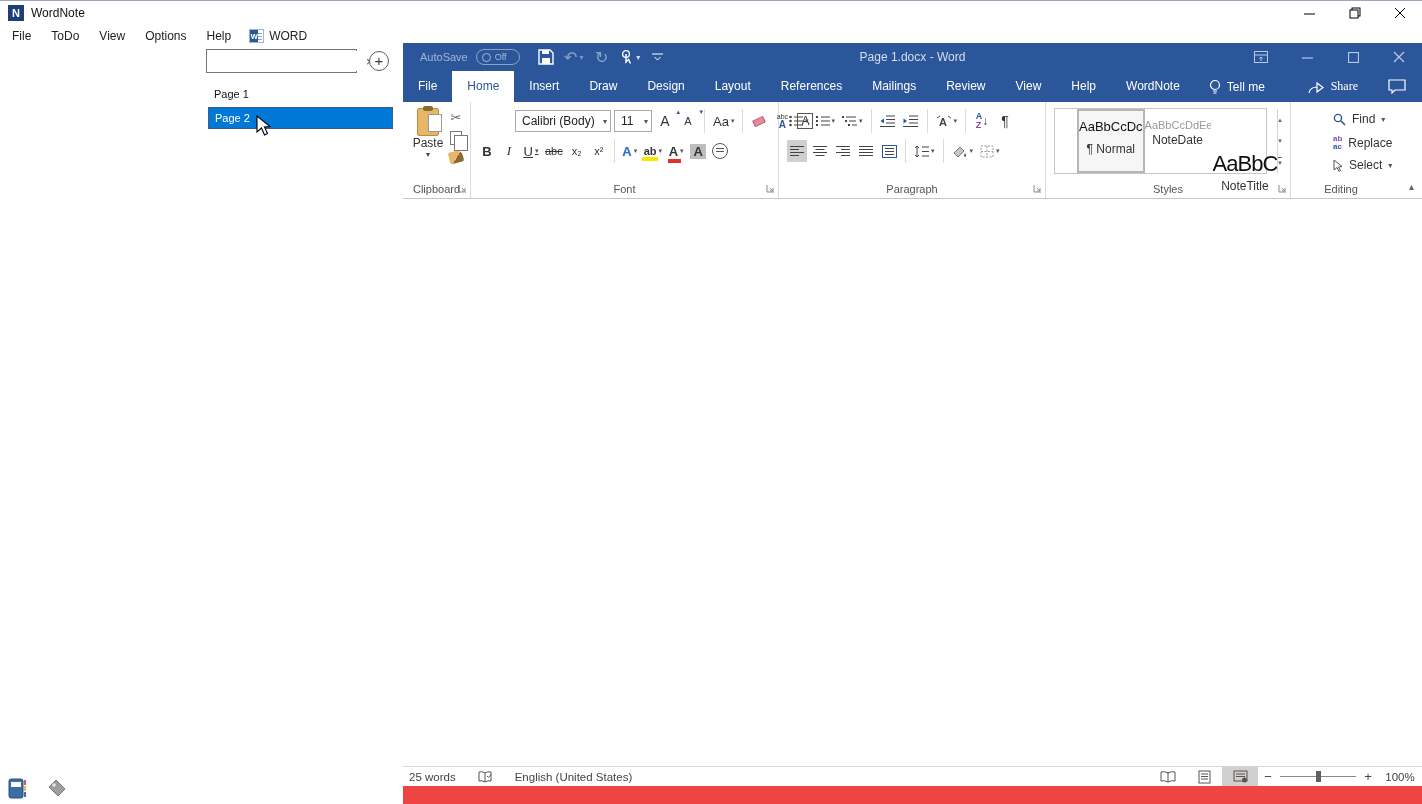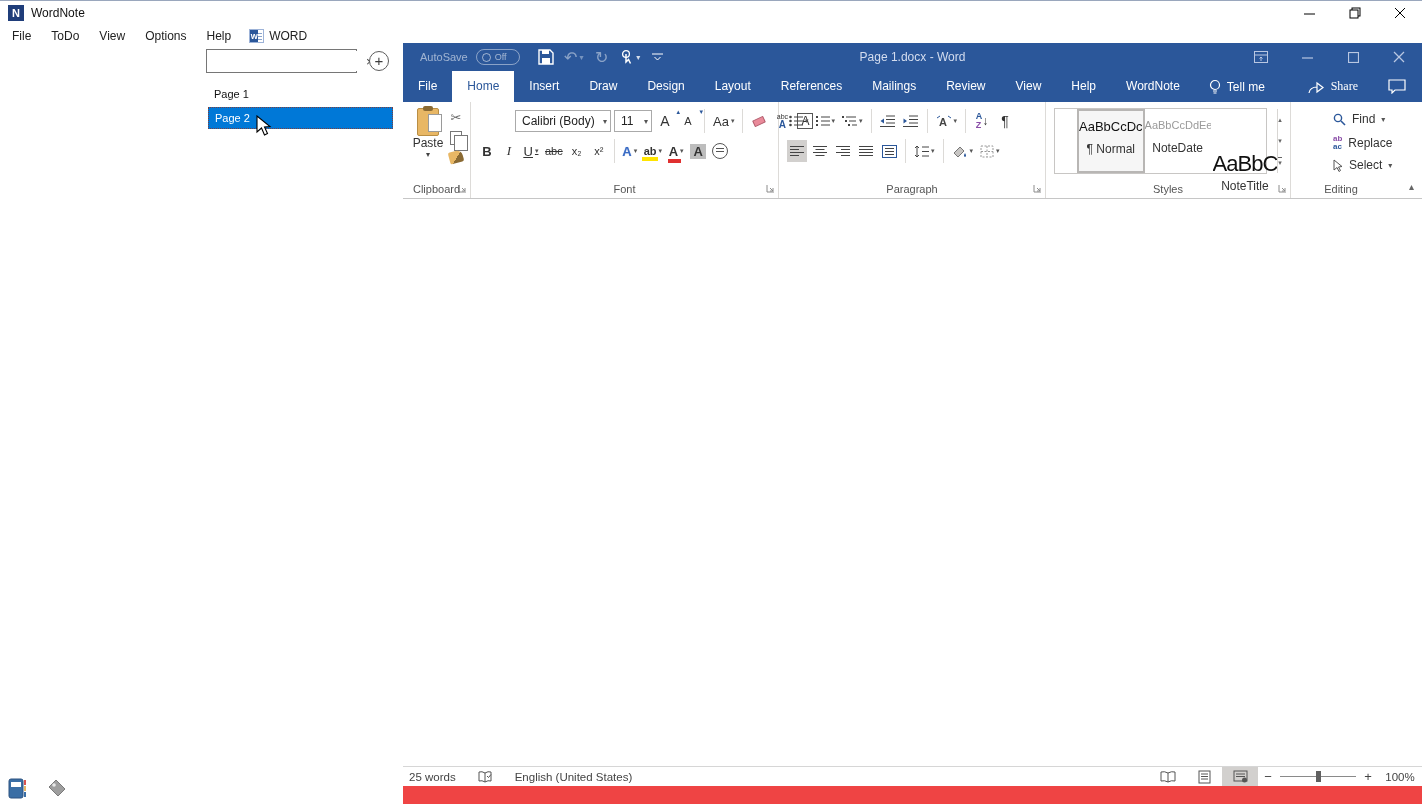--- a/index.html
+++ b/index.html
@@ -594,21 +594,21 @@
       </div>
 
       <div class="grp grp-styles">
         <div class="styles-gallery">
           <div class="style-card selected">
             <div class="style-prev1">AaBbCcDc</div>
             <div class="style-name">¶ Normal</div>
           </div>
           <div class="style-card">
             <div class="style-prev2">AaBbCcDdEe</div>
-            <div class="style-name" style="margin-top:10px">NoteDate</div>
+            <div class="style-name" style="margin-top:2px">NoteDate</div>
           </div>
           <div class="style-card">
             <div class="style-prev3">AaBbC</div>
             <div class="style-name style-name3">NoteTitle</div>
           </div>
           <div class="styles-scroll">
             <div class="sbtn">▴</div>
             <div class="sbtn">▾</div>
             <div class="sbtn more">
                 <span>▾</span>

